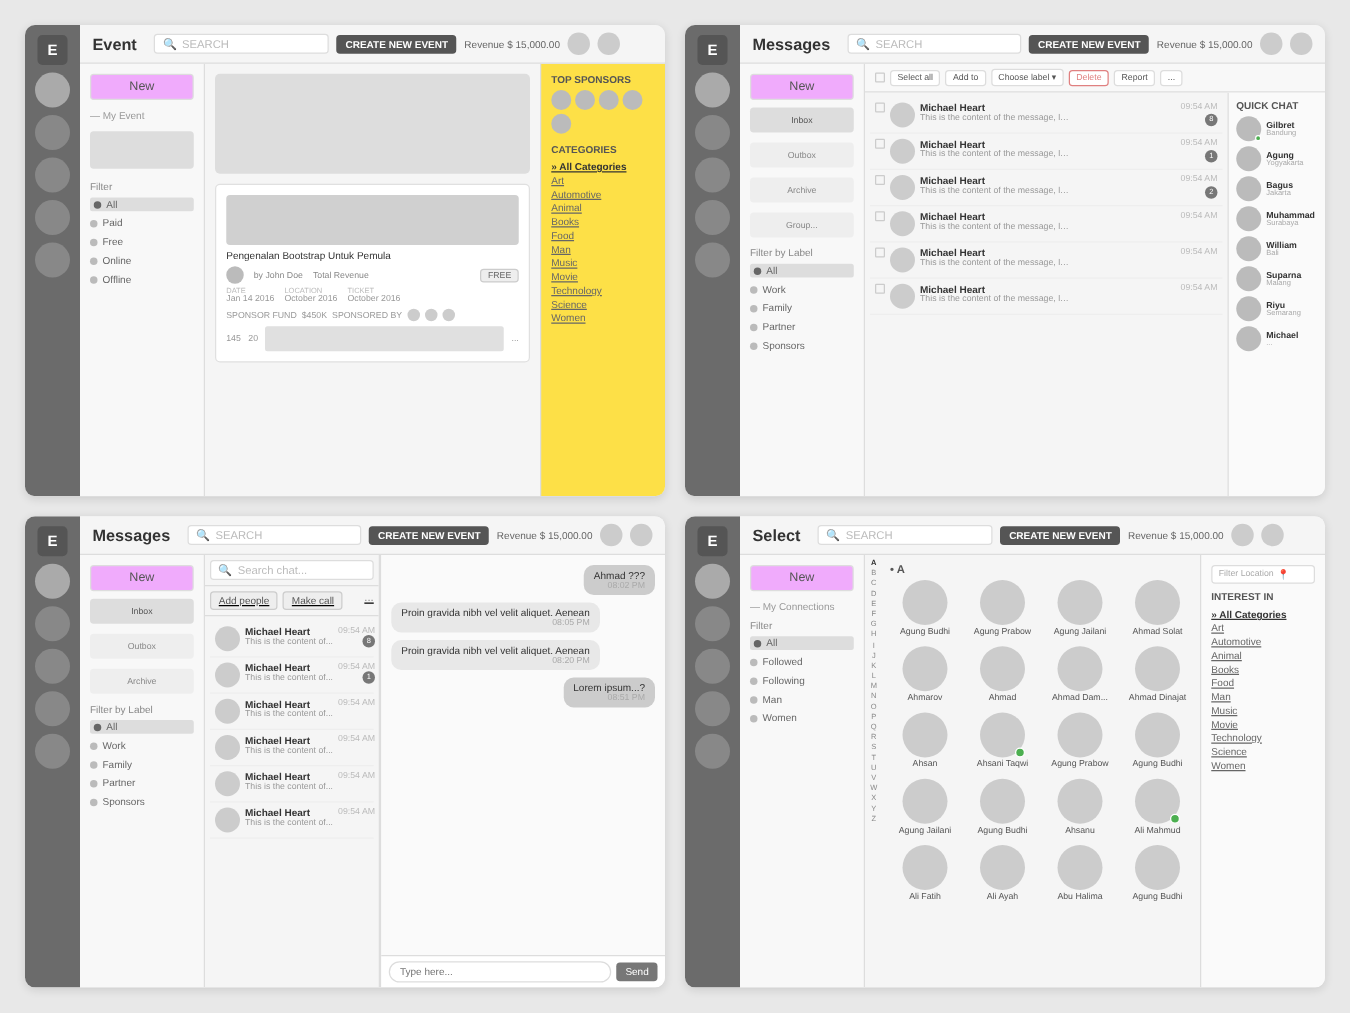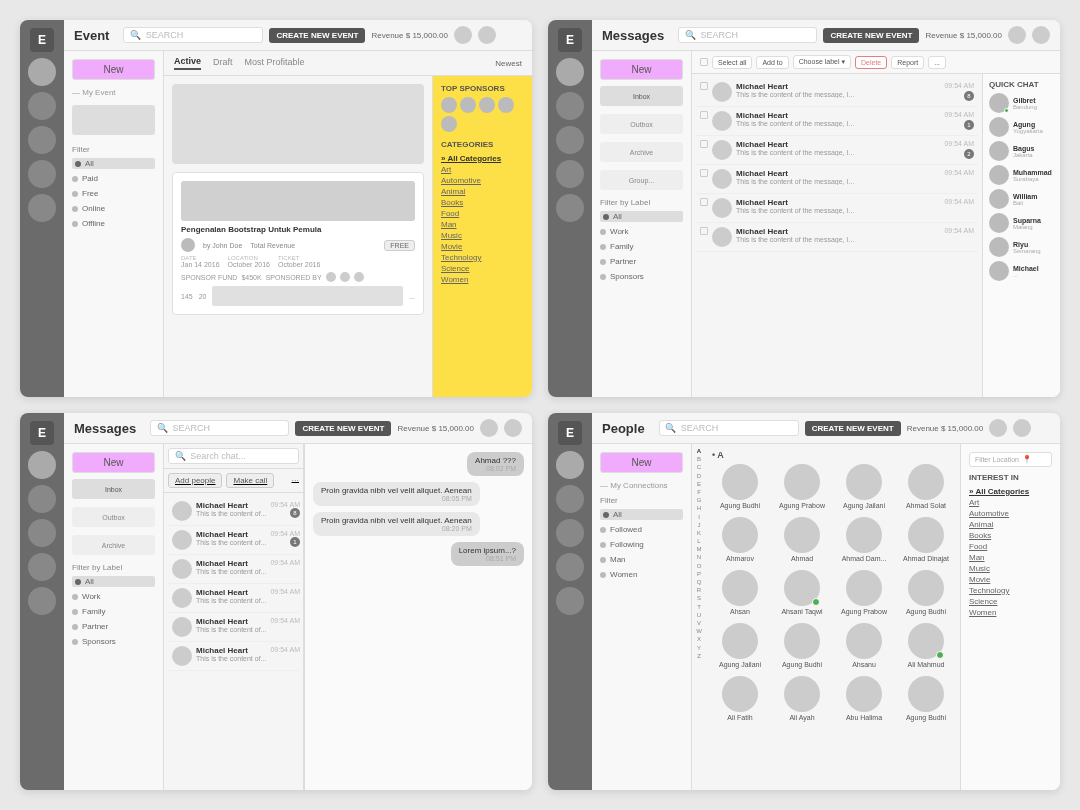--- a/index.html
+++ b/index.html
@@ -218,21 +218,21 @@
       padding: 8px;
       border: 1px solid #e0e0e0;
     }
     .event-card-img {
       width: 100%;
       height: 40px;
       background: #d0d0d0;
       border-radius: 3px;
       margin-bottom: 4px;
     }
-    .event-card-title { font-size: 8px; font-weight: bold; color: #333; margin-bottom: 4px; }
+    .event-card-title { font-size: 8px; font-weight: normal; color: #333; margin-bottom: 4px; }
     .event-card-row { display: flex; gap: 8px; align-items: center; margin-bottom: 2px; }
     .avatar-sm { width: 14px; height: 14px; border-radius: 50%; background: #bbb; flex-shrink: 0; }
     .event-card-info { font-size: 7px; color: #888; }
     .free-badge {
       background: #eee;
       border: 1px solid #ccc;
       border-radius: 3px;
       padding: 1px 5px;
       font-size: 7px;
       color: #666;
@@ -495,26 +495,20 @@
           <div class="filter-item">
               <div class="filter-dot"></div>
               <span>Online</span>
             </div>
           <div class="filter-item">
               <div class="filter-dot"></div>
               <span>Offline</span>
             </div>
         </div>
         <div class="right-panel">
-          <div class="tab-bar">
-            <span class="tab active">Active</span>
-            <span class="tab">Draft</span>
-            <span class="tab">Most Profitable</span>
-            <span class="newest-btn">Newest</span>
-          </div>
           <div class="event-body">
             <div class="event-list">
               <div class="event-placeholder"></div>
               <div class="event-card">
                 <div class="event-card-img"></div>
                 <div class="event-card-title">Pengenalan Bootstrap Untuk Pemula</div>
                 <div class="event-card-row">
                   <div class="avatar-sm"></div>
                   <span class="event-card-info">by John Doe</span>
                   <span class="event-card-info">Total Revenue</span>
@@ -920,39 +914,43 @@
                 </div>
                 <div class="chat-msg received">
                   <div>Proin gravida nibh vel velit aliquet. Aenean</div>
                   <div class="chat-msg-time">08:20 PM</div>
                 </div>
                 <div class="chat-msg sent">
                   <div>Lorem ipsum...?</div>
                   <div class="chat-msg-time">08:51 PM</div>
                 </div>
               </div>
+              <div class="chat-input-area">
+                <input class="chat-input" type="text" placeholder="Type here..." style="">
+                <button class="send-btn">Send</button>
+              </div>
             </div>
           </div>
         </div>
       </div>
     </div>
   </div>
 
   <div class="panel">
     <div class="sidebar">
       <div class="sidebar-logo">E</div>
       <div class="sidebar-dot active"></div>
       <div class="sidebar-dot"></div>
       <div class="sidebar-dot"></div>
       <div class="sidebar-dot"></div>
       <div class="sidebar-dot"></div>
     </div>
     <div class="main-content">
       <div class="topbar">
-        <span class="topbar-title">People</span>
+        <span class="topbar-title">Select</span>
         <div class="search-box">
           <span class="search-icon">🔍</span>
           <span class="search-text">SEARCH</span>
         </div>
         <button class="btn-create">CREATE NEW EVENT</button>
         <span class="revenue-text">Revenue $ 15,000.00</span>
         <div class="topbar-icon"></div>
         <div class="topbar-icon"></div>
       </div>
       <div class="body-area">

